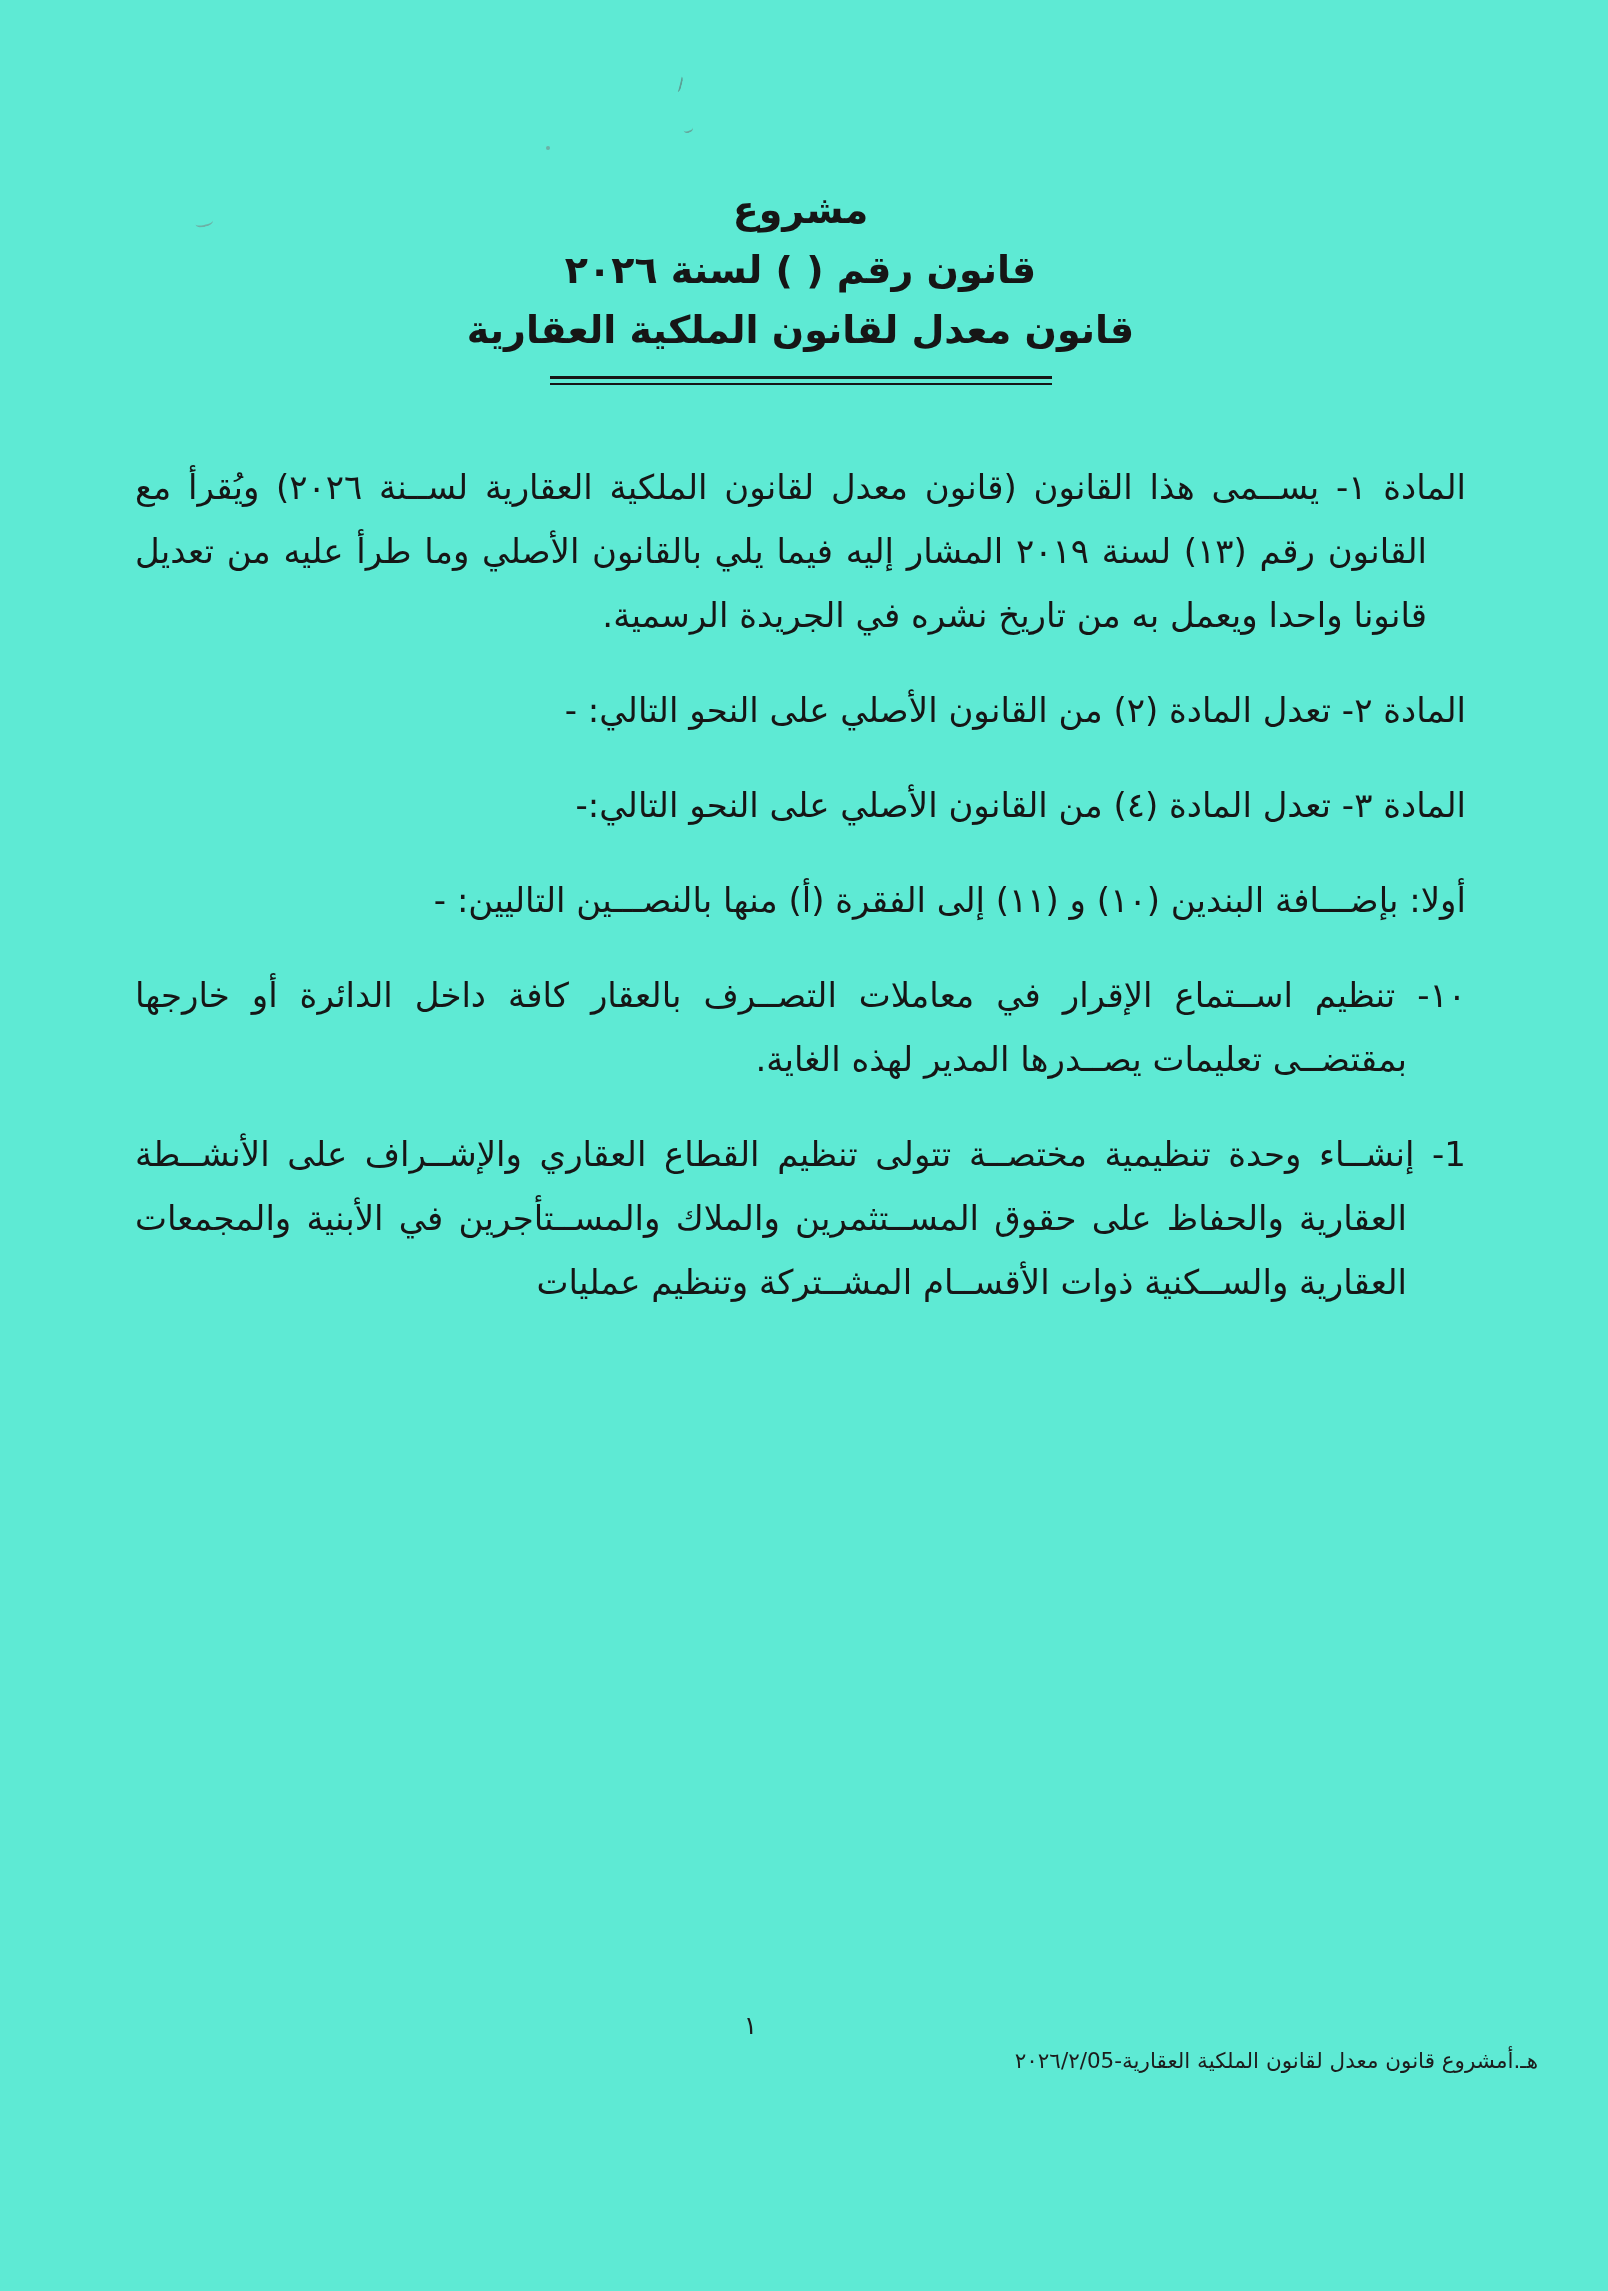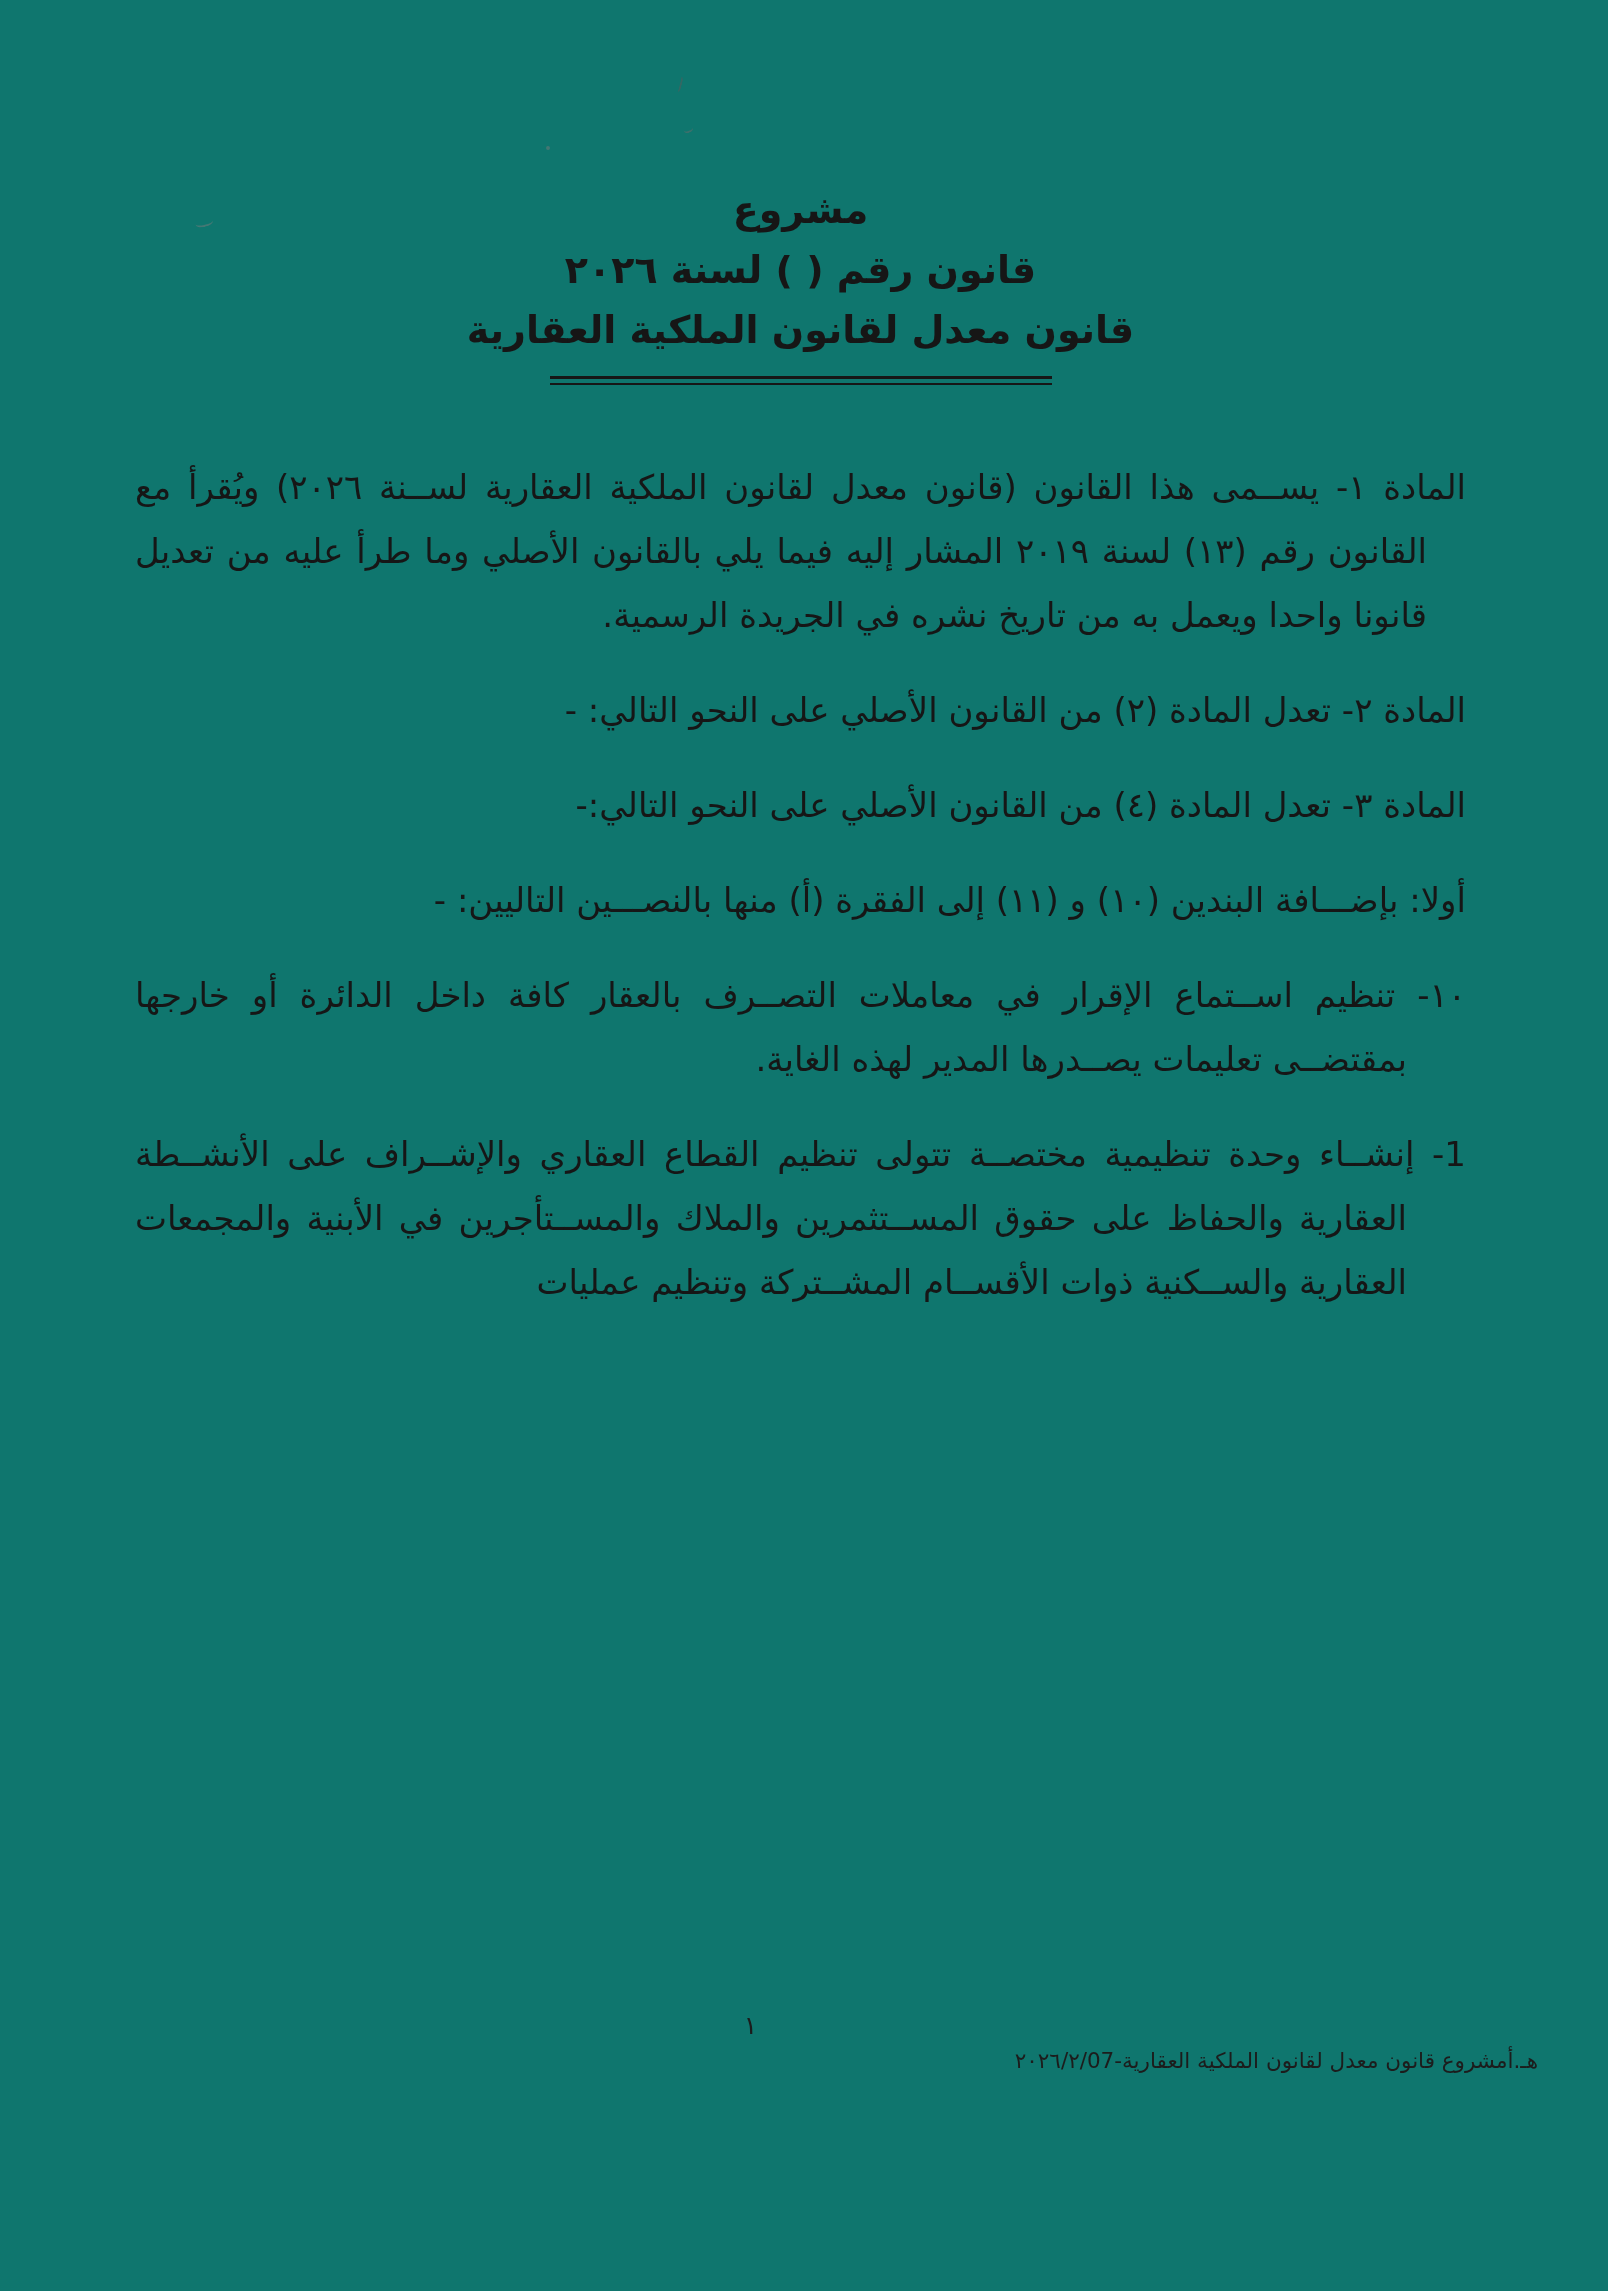--- a/index.html
+++ b/index.html
@@ -4,21 +4,21 @@
 <style>
   * { margin:0; padding:0; box-sizing:border-box; }
   html, body { background:#ffffff; }
   body { font-family:"DejaVu Sans", sans-serif; }
 
   .sheet {
     position:relative;
     width:1608px;
     height:2292px;
     margin:0 auto;
-    background:#0f766e;
+    background:#5eead4;
     color:#161616;
     overflow:hidden;
   }
 
   
   .ink-mark { position:absolute; opacity:.5; }
   .ink-mark.m1 {
     left:676px; top:76px; width:5.9px; height:15.6px;
     border-right:2.9px solid #5a5a5a; transform:rotate(14deg); border-radius:40%;
   }
@@ -133,16 +133,16 @@
 
       <p class="para hang60 tight">١٠- تنظيم اســتماع الإقرار في معاملات التصــرف بالعقار كافة داخل الدائرة أو خارجها بمقتضــى تعليمات يصــدرها المدير لهذه الغاية.</p>
 
       <p class="para hang60">1- إنشــاء وحدة تنظيمية مختصــة تتولى تنظيم القطاع العقاري والإشــراف على الأنشــطة العقارية والحفاظ على حقوق المســتثمرين والملاك والمســتأجرين في الأبنية والمجمعات العقارية والســكنية ذوات الأقســام المشــتركة وتنظيم عمليات</p>
 
     </div>
   </div>
 
   <div class="page-number">١</div>
 
-  <div class="footer-note">هـ.أمشروع قانون معدل لقانون الملكية العقارية-٢٠٢٦/٢/07</div>
+  <div class="footer-note">هـ.أمشروع قانون معدل لقانون الملكية العقارية-٢٠٢٦/٢/05</div>
 
 </div>
 
 
 </body></html>

